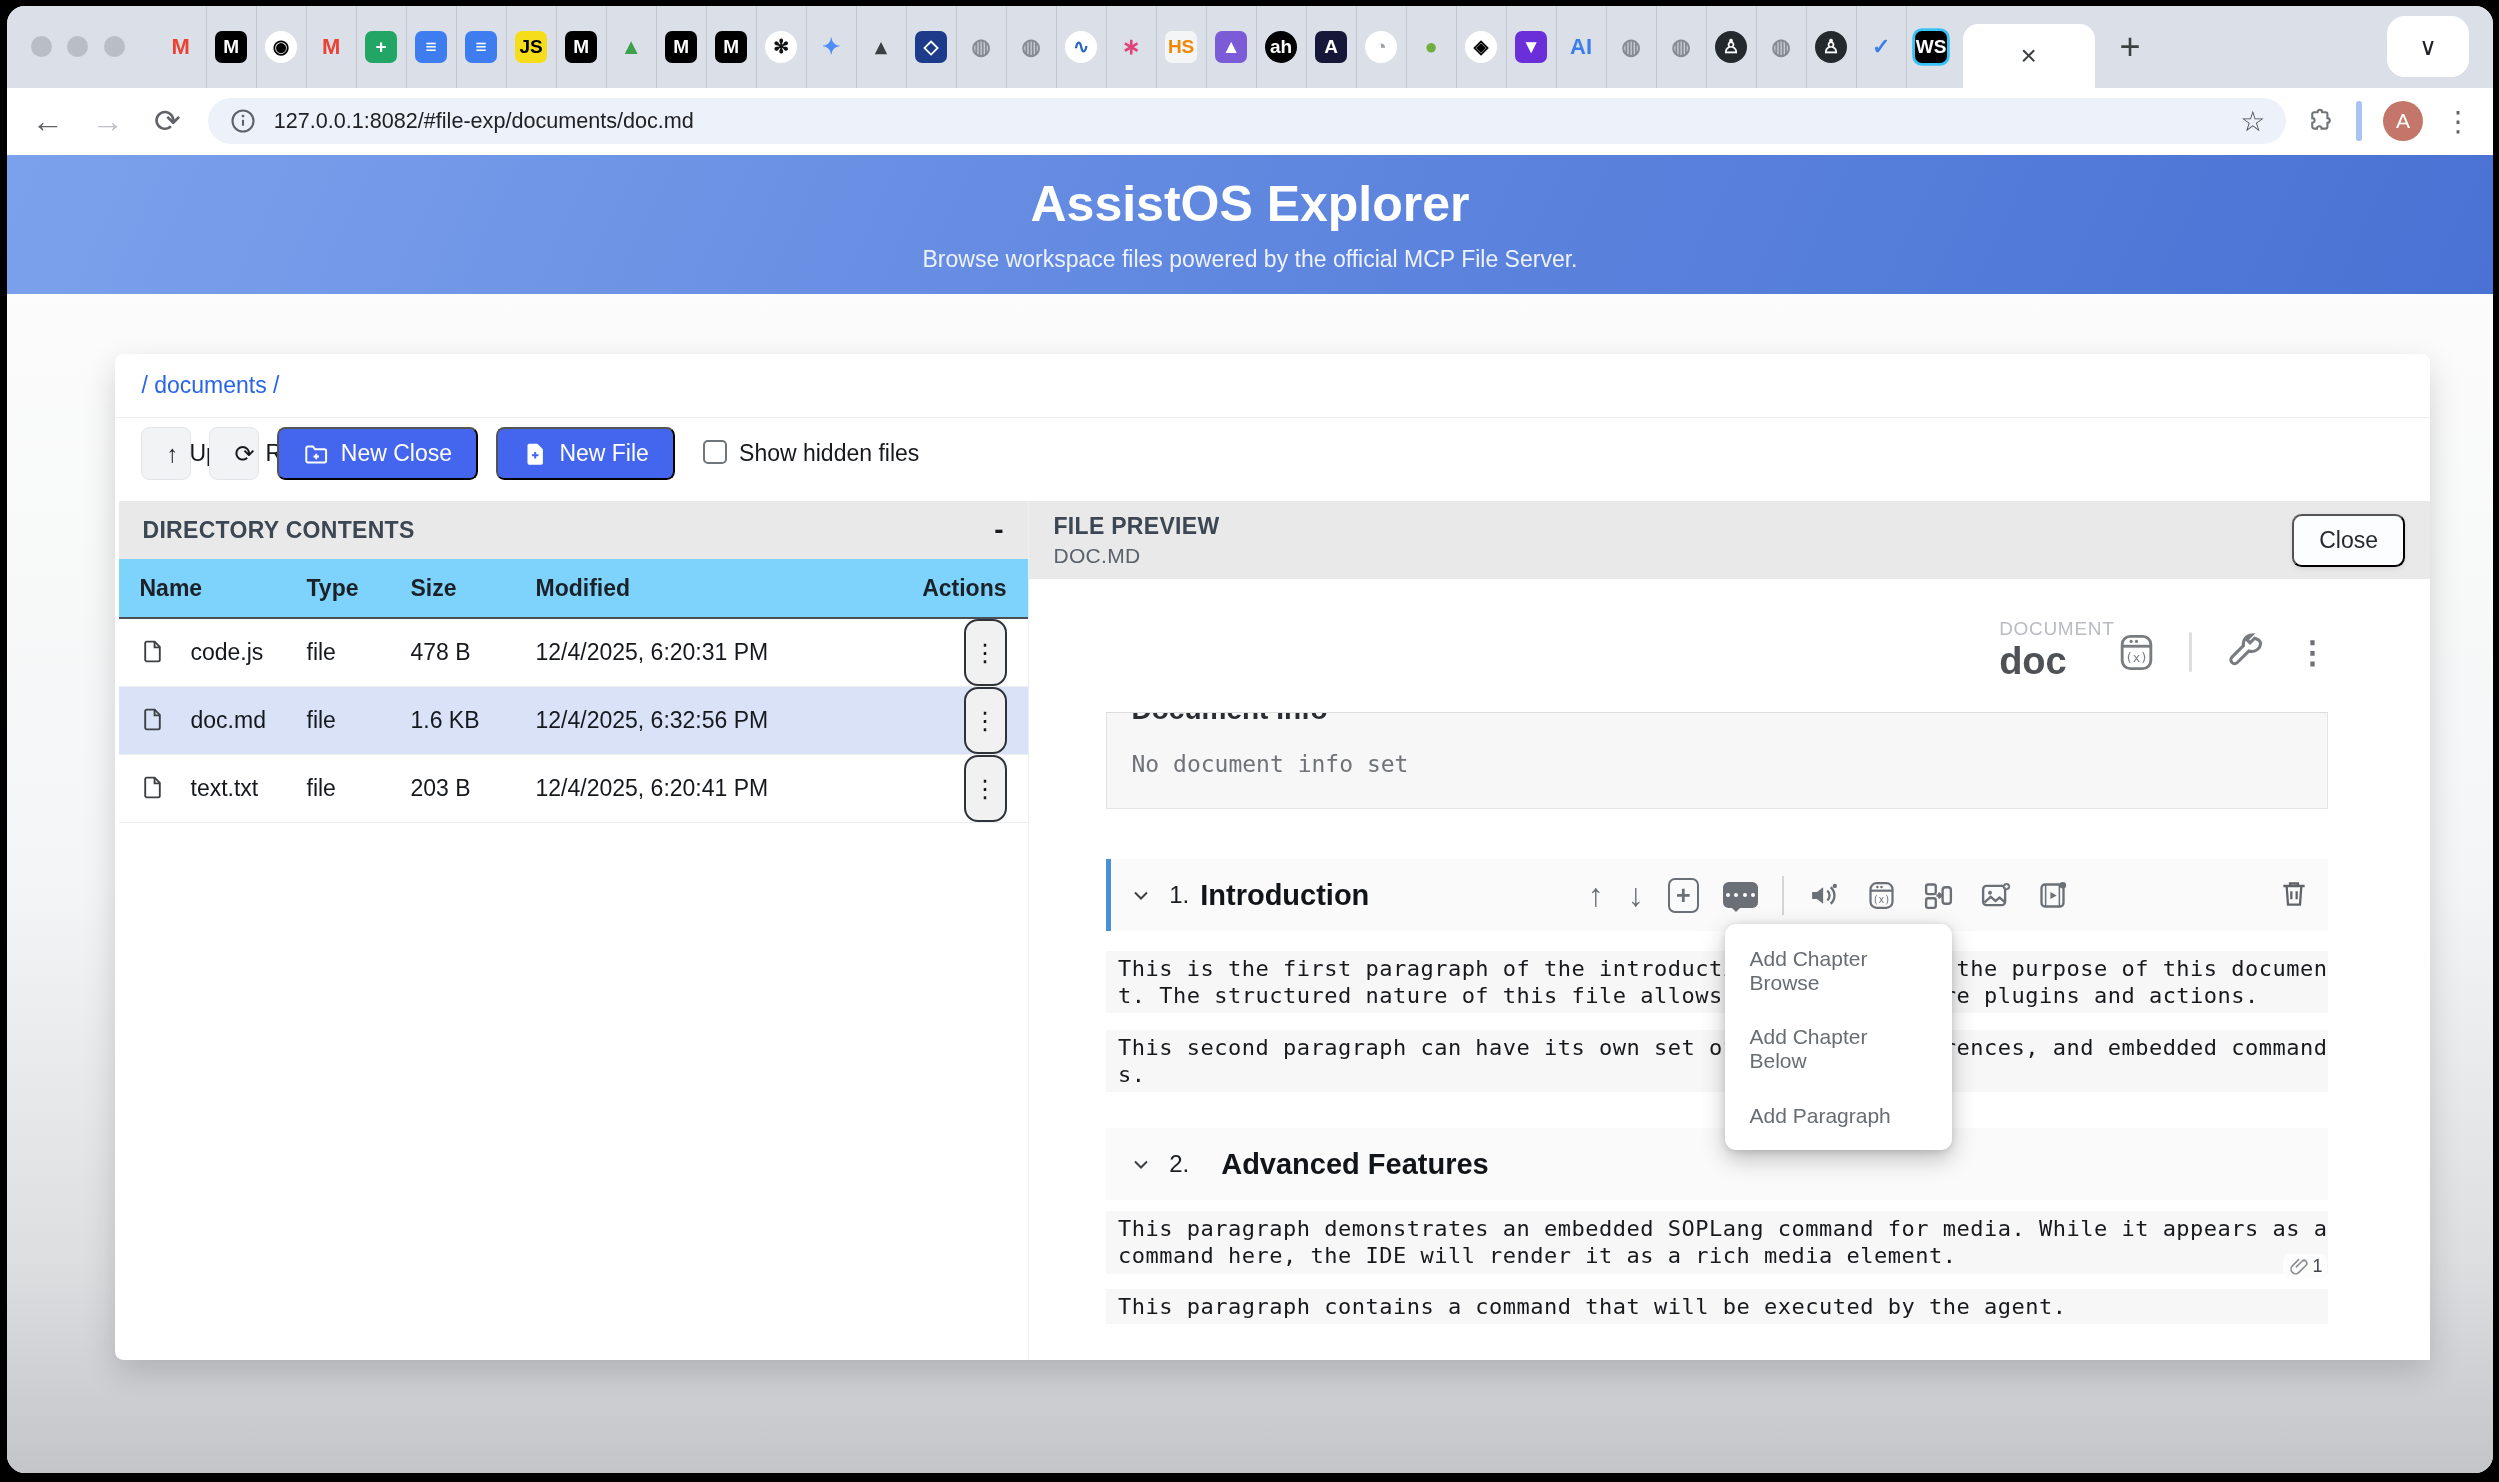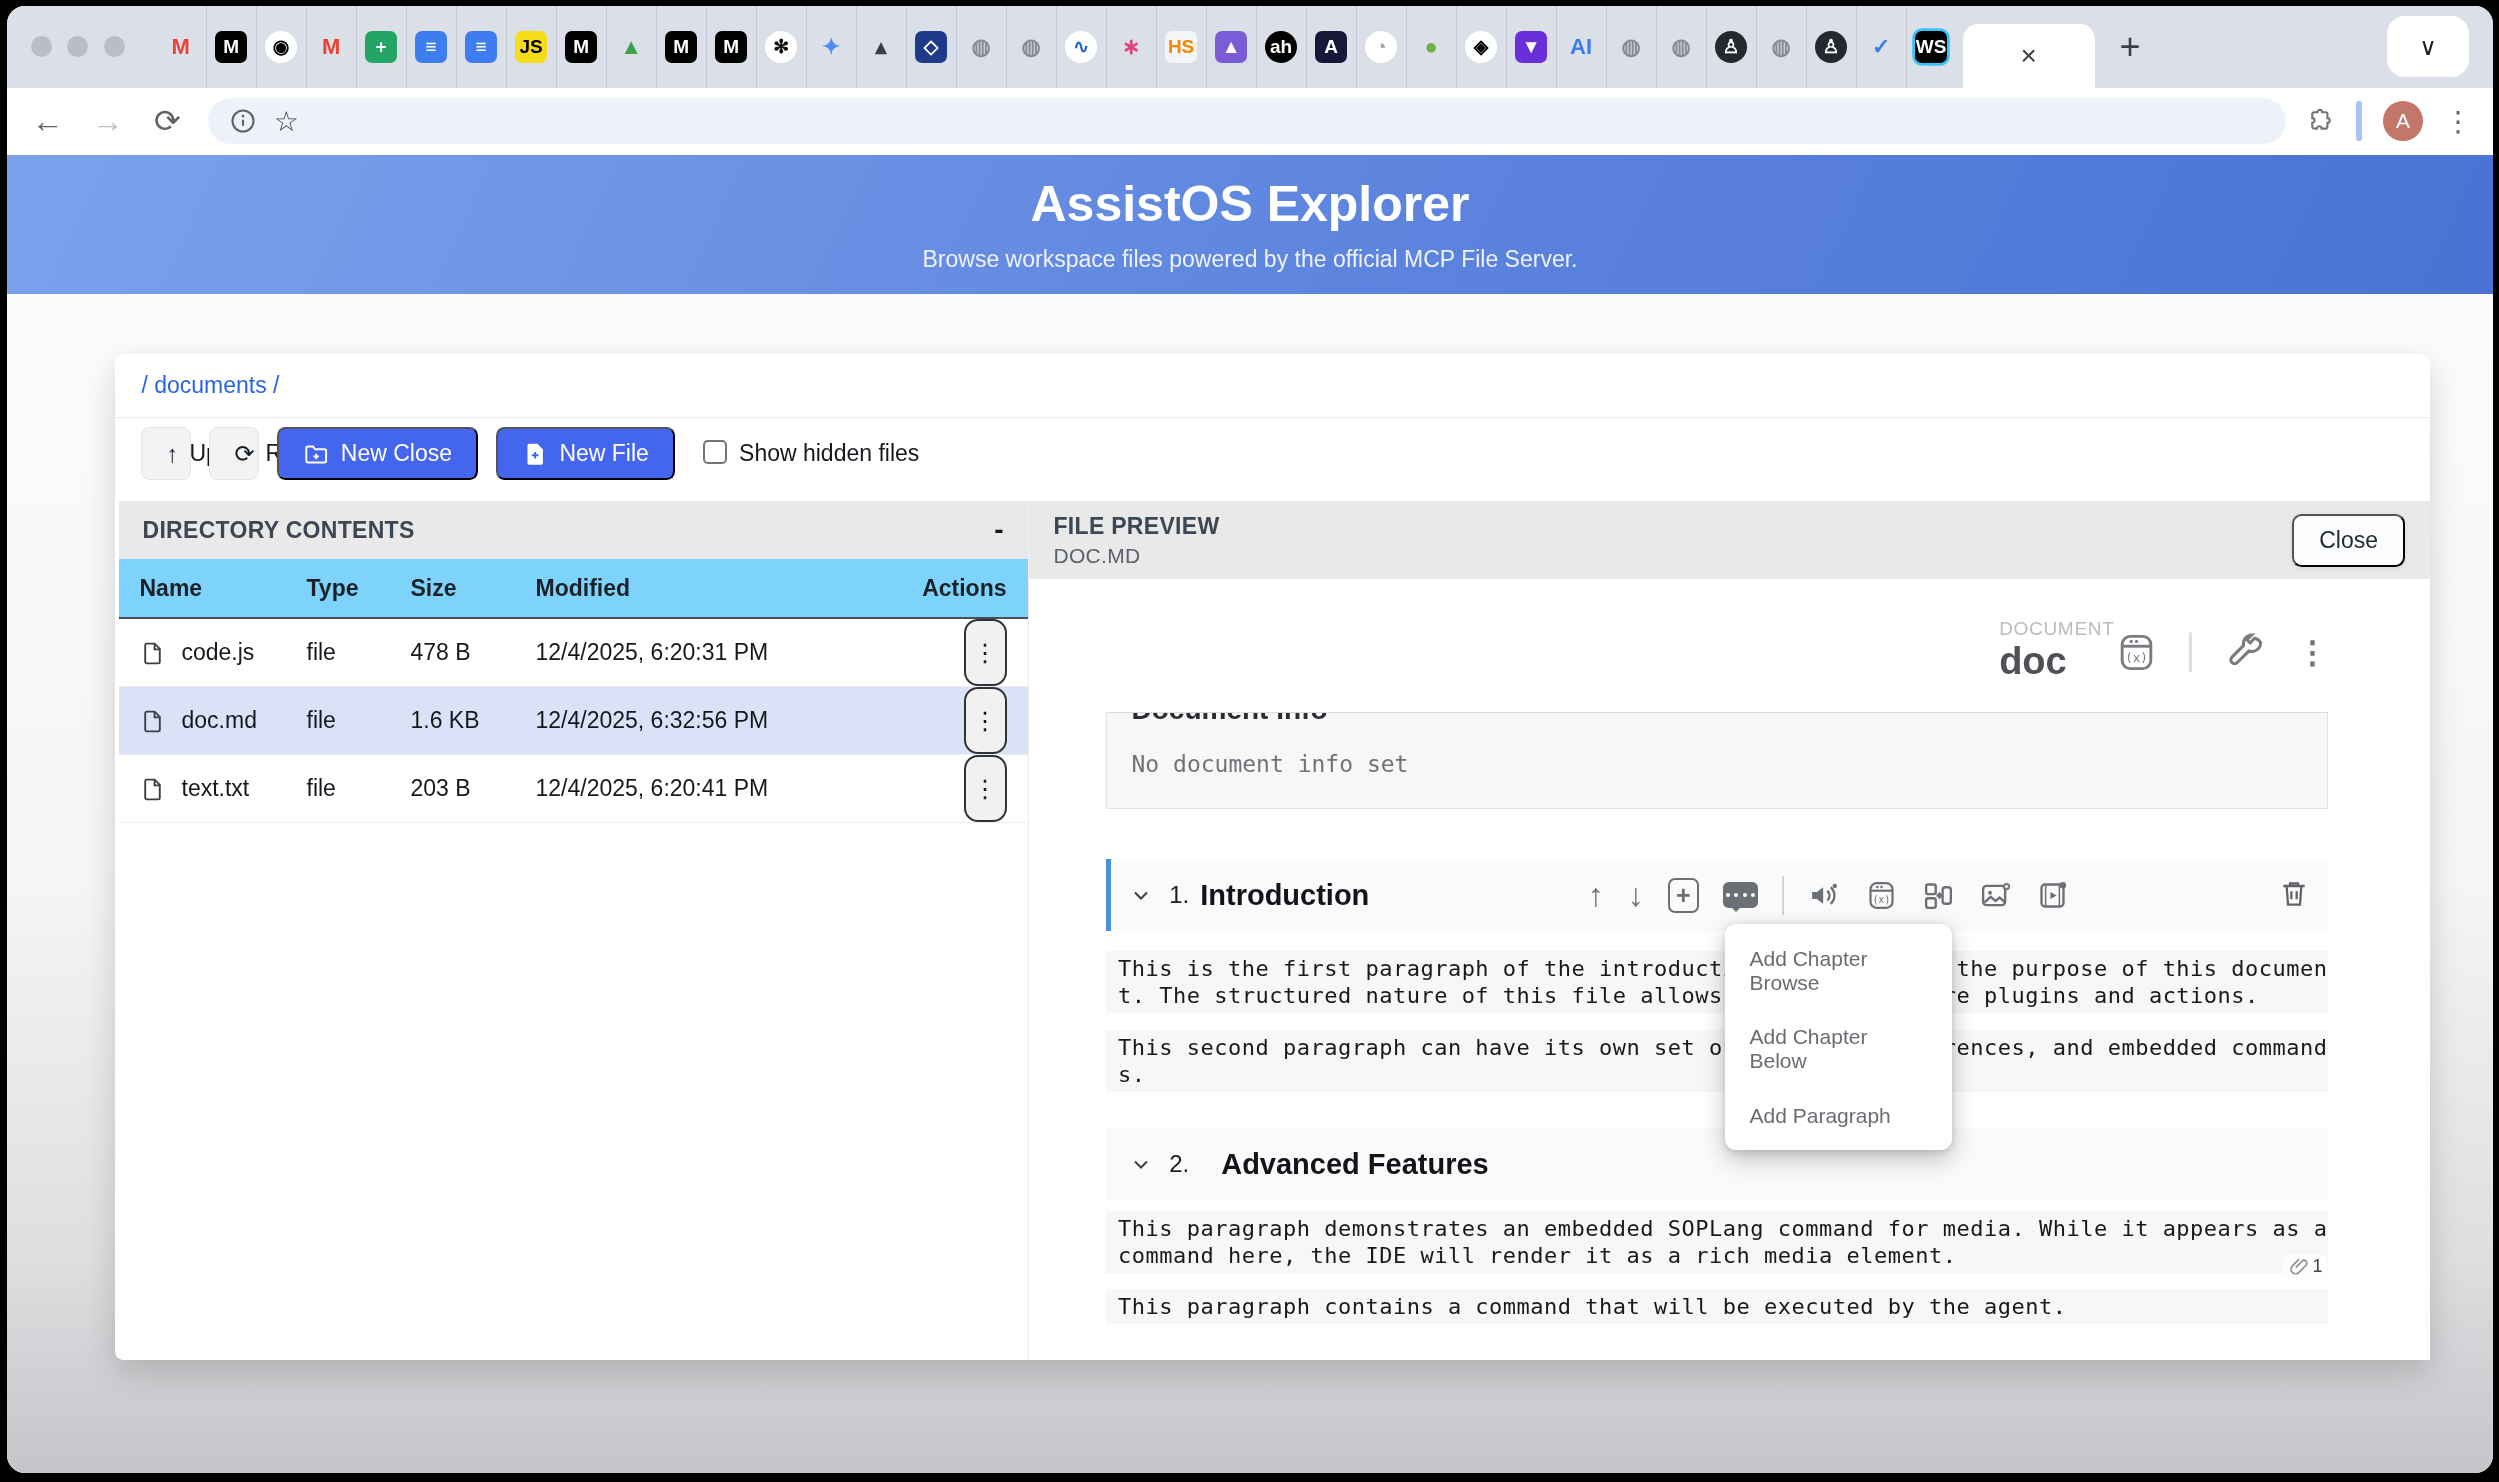--- a/index.html
+++ b/index.html
@@ -56,21 +56,21 @@
   .dirpanel { width:910px; display:flex; flex-direction:column; border-right:1.4px solid #eceef1; }
   .panelhead { background:#e9e9ea; height:58px; display:flex; align-items:center; justify-content:space-between; padding:0 24px; flex:0 0 auto; }
   .panelhead .ptitle { font-size:23px; font-weight:bold; color:#3d4753; letter-spacing:0.3px; }
   .ptitle-sub { font-size:21px; color:#5b626c; margin-top:4.2px; font-weight:normal; letter-spacing:0.3px; }
   .minbtn { font-size:28px; font-weight:bold; color:#17191c; line-height:1; }
   .thead { display:grid; grid-template-columns:167px 104px 125px 1fr 104px; padding:0 21px; background:#7dd3fc; border-bottom:2.8px solid #4a4f57; height:60px; align-items:center; }
   .thead span { font-size:23px; font-weight:bold; color:#1c2128; }
   .thead span:last-child { text-align:right; }
   .frow { display:grid; grid-template-columns:167px 104px 125px 1fr 104px; padding:0 21px; height:68px; align-items:center; border-bottom:1.4px solid #ededf0; font-size:23px; color:#15181d; }
   .frow.selected { background:var(--sel,#d9e2f7); }
-  .fname { display:flex; align-items:flex-end; gap:17px; }
+  .fname { display:flex; align-items:flex-start; gap:26px; }
   .fname svg { width:25px; height:25px; flex:0 0 auto; }
   .factions { display:flex; justify-content:flex-end; }
   .rowkebab { width:43px; height:67px; border:2.8px solid #2e3339; border-radius:14px; background:#f1f1f2; display:flex; align-items:center; justify-content:center; font-size:24px; color:#17191c; letter-spacing:0; }
 
   
   .prevpanel { flex:1; display:flex; flex-direction:column; min-width:0; }
   .prevhead { background:#e9e9ea; height:78px; display:flex; align-items:center; justify-content:space-between; padding:0 25px; flex:0 0 auto; }
   .closebtn { background:#fcfdfe; border-radius:9.7px; padding:11px 25px; font-size:23px; color:#252a31; box-shadow:0 1.4px 5.6px rgba(0,0,0,.08); }
   .prevbody { flex:1; min-height:0; background:#fff; padding:39px 102px 0 77px; display:flex; flex-direction:column; }
   .dochead { display:flex; align-items:flex-start; justify-content:flex-end; }
@@ -250,20 +250,21 @@
   <div class="btoolbar">
     <span class="navbtn">←</span>
     <span class="navbtn disabled">→</span>
     <span class="navbtn">⟳</span>
     <div class="omnibox">
       <svg class="icon24" viewBox="0 0 24 24" fill="none" stroke="currentColor" stroke-width="1.8">
           <circle cx="12" cy="12" r="9"></circle>
           <path d="M12 11v5"></path>
           <circle cx="12" cy="7.8" r="1.2" fill="currentColor" stroke="none"></circle>
         </svg>
+      <span class="omni-url">127.0.0.1:8082/#file-exp/documents/doc.md</span>
       <span class="star">☆</span>
     </div>
     <svg class="icon24" viewBox="0 0 24 24" fill="none" stroke="#707579" stroke-width="1.8">
         <path d="M9 4.5a2 2 0 1 1 4 0H16A1.5 1.5 0 0 1 17.5 6v3.5a2 2 0 1 1 0 4V17A1.5 1.5 0 0 1 16 18.5h-3.5a2 2 0 1 0-4 0H6A1.5 1.5 0 0 1 4.5 17v-3.5a2 2 0 1 0 0-4V6A1.5 1.5 0 0 1 6 4.5z"></path>
       </svg>
     <span class="tgroup"></span>
     <div class="avatar">
         <span>A</span>
       </div>
     <span class="kebab">⋮</span>

